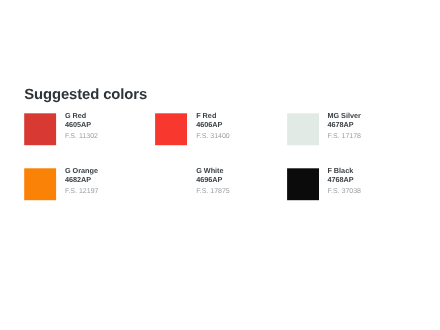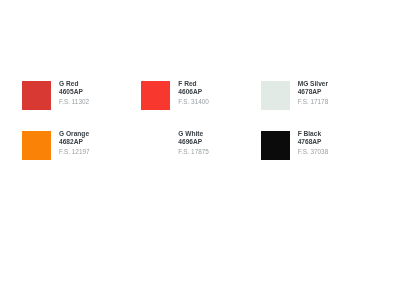--- a/index.html
+++ b/index.html
@@ -78,20 +78,21 @@
     color: #9aa0a4;
     line-height: 9.6px;
     white-space: nowrap;
   }
 </style>
 </head>
 <body>
 
 <div class="page">
   <section class="panel">
+    <h2 class="panel-title">Suggested colors</h2>
     <div class="swatch-grid">
         <div class="swatch-cell">
           <div class="swatch-chip" style="background: rgb(216, 58, 51);"></div>
           <div class="swatch-text">
             <div class="swatch-name">G Red</div>
             <div class="swatch-code">4605AP</div>
             <div class="swatch-fs">F.S. 11302</div>
           </div>
         </div>
         <div class="swatch-cell">

